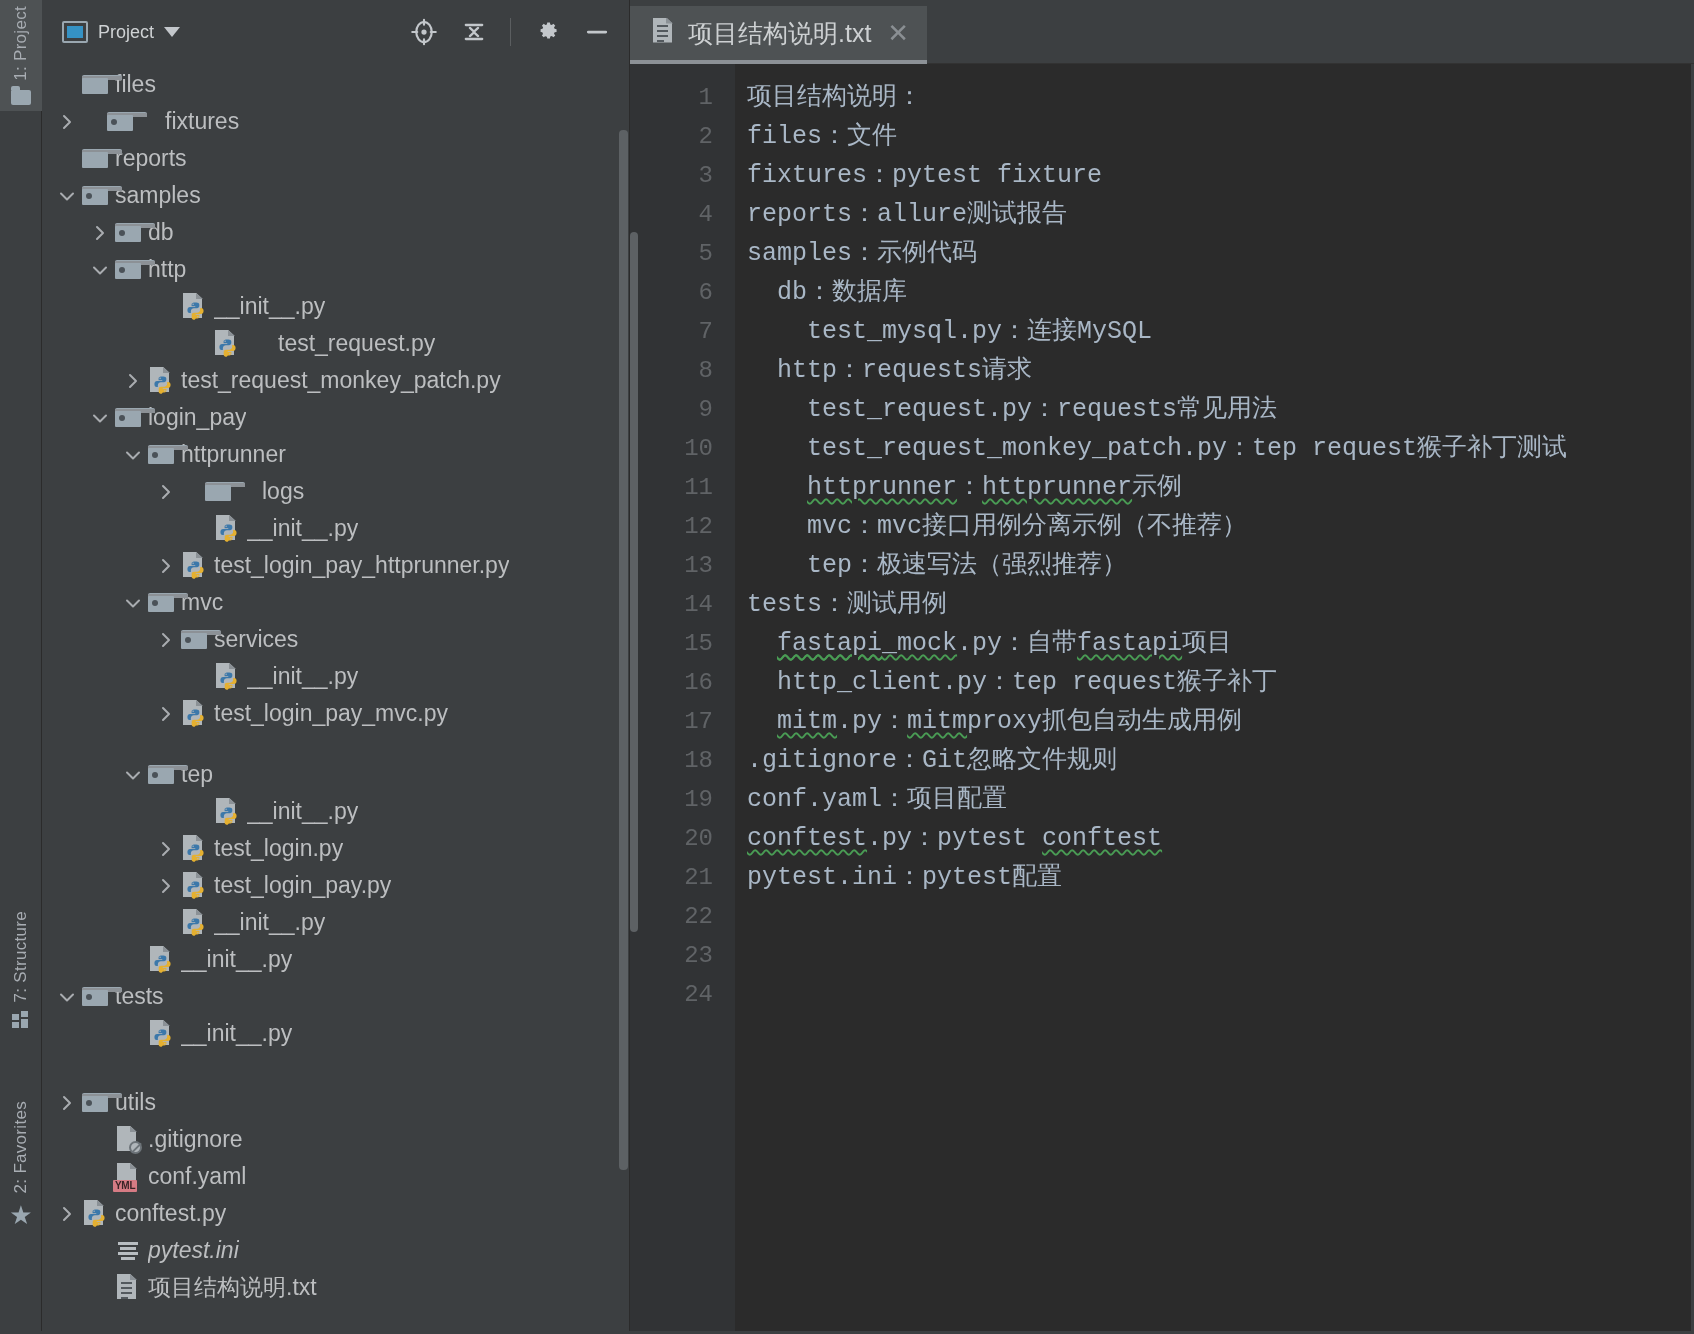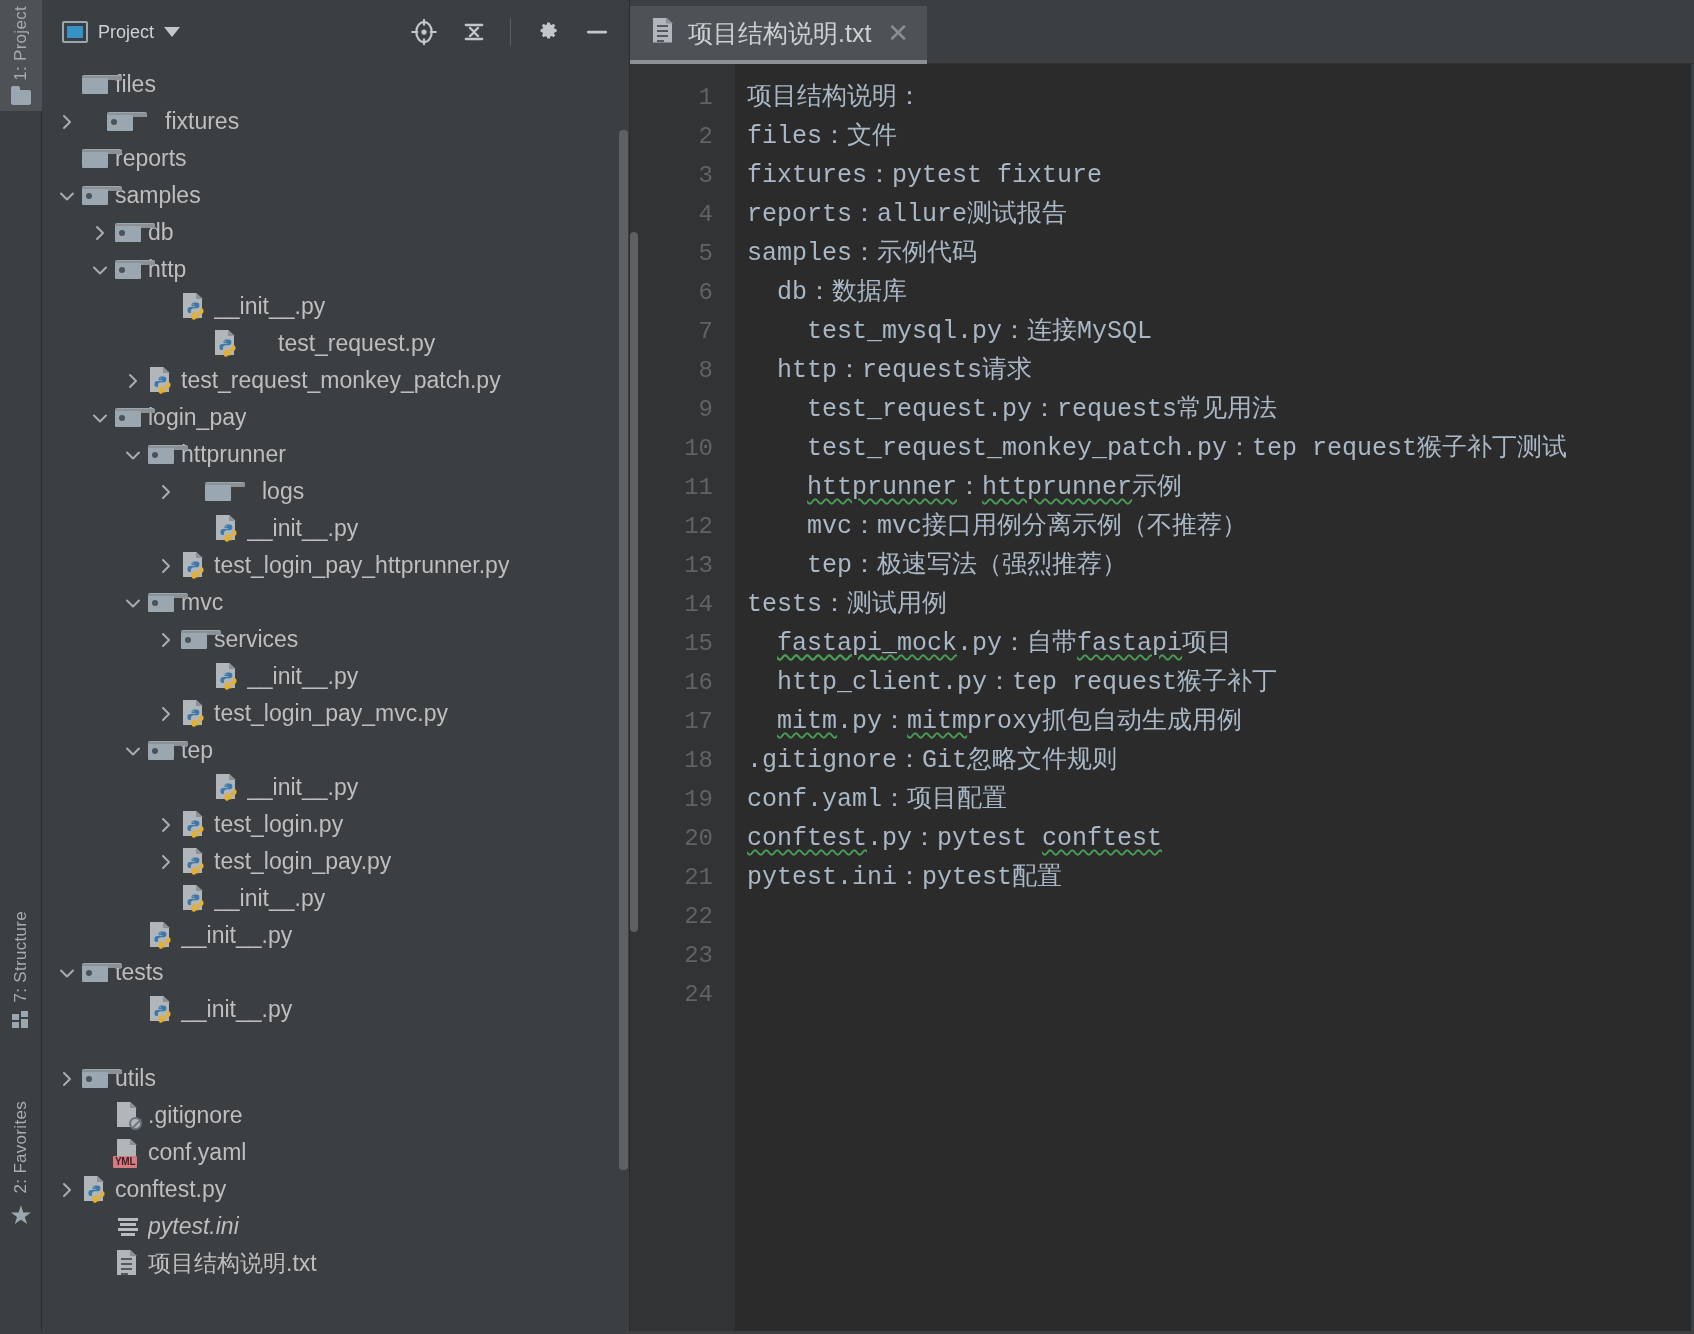--- a/index.html
+++ b/index.html
@@ -500,21 +500,21 @@
               <span class="page"></span>
               <span class="fold"></span>
               <svg class="pyslug" viewBox="0 0 16 16">
                 <path fill="#3c78aa" d="M7.7 1.2c-1.6 0-3 .4-3 1.8v1.5h3.1v.5H3.4c-1.3 0-2.2 1-2.2 2.6 0 1.5.6 2.6 1.9 2.6h1v-1.6c0-1.4 1.2-2.5 2.6-2.5h2.6c1 0 1.9-.8 1.9-1.8V3c0-1.1-1-1.8-2.5-1.8zm-1.7.9a.6.6 0 110 1.2.6.6 0 010-1.2z"></path>
                 <path fill="#e5b030" d="M8.3 14.8c1.6 0 3-.4 3-1.8v-1.5H8.2v-.5h4.4c1.3 0 2.2-1 2.2-2.6 0-1.5-.6-2.6-1.9-2.6h-1v1.6c0 1.4-1.2 2.5-2.6 2.5H6.7c-1 0-1.9.8-1.9 1.8v2.3c0 1.1 1 1.8 2.5 1.8zm1.7-.9a.6.6 0 110-1.2.6.6 0 010 1.2z"></path>
               </svg>
             </span>
           </span>
           <span class="label">test_login_pay_mvc.py</span>
         </div>
-        <div class="row" style="padding-left: 78px;">
+        <div class="row" style="padding-left: 78px; margin-top: 24px;">
           <span class="arrow ">
             <svg width="20" height="16" viewBox="0 0 20 16">
               <path d="M4 5.5l6 6 6-6" fill="none" stroke="#a9acb0" stroke-width="2" stroke-linecap="round" stroke-linejoin="round"></path>
             </svg>
           </span>
           <span class="ico">
             <span class="folder">
               <span class="tab"></span>
               <span class="body"></span>
               <span class="dot"></span>

